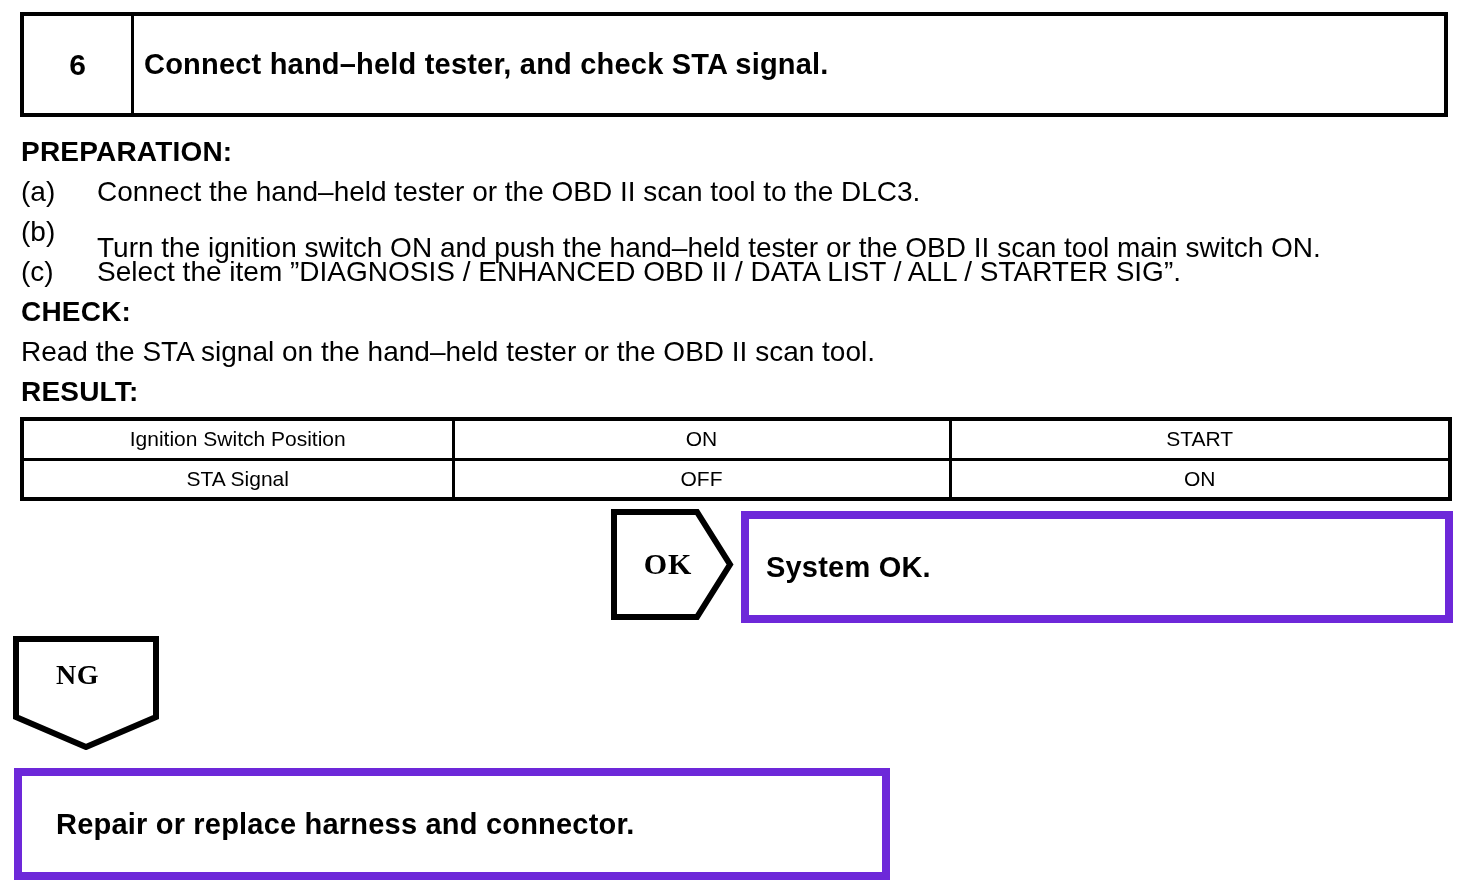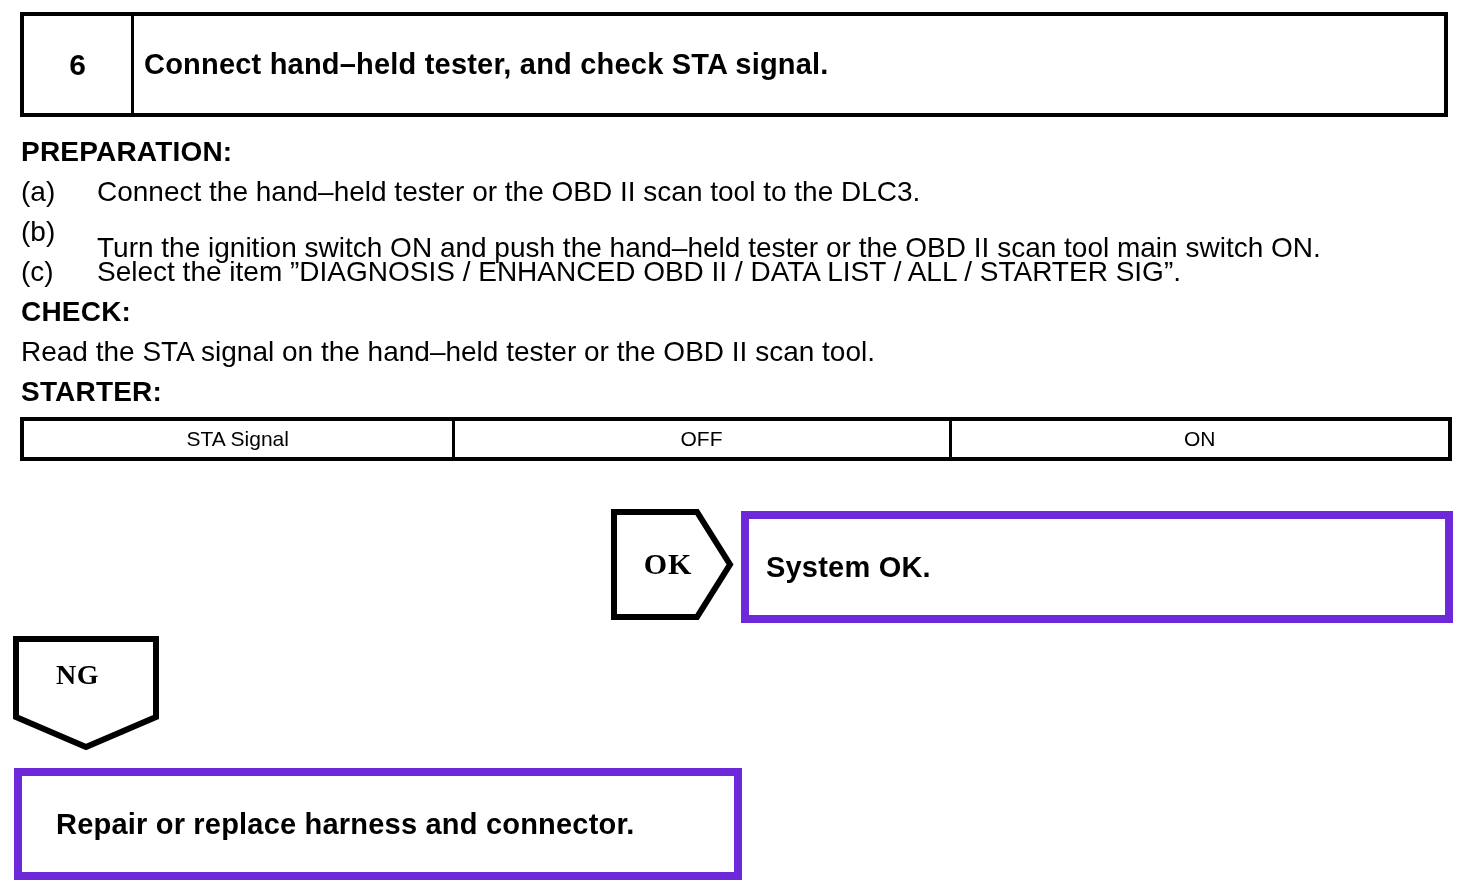--- a/index.html
+++ b/index.html
@@ -68,21 +68,21 @@
   .ok-label { left: 611px; top: 509px; width: 114px; height: 110px; font-size: 30px; letter-spacing: 1px; }
   .ng-label { left: 5px;  top: 638px; width: 145px; height: 74px;  font-size: 28px; letter-spacing: 0.5px; }
 
   .action-box {
     border: 8px solid #6d28d9;
     display: flex; align-items: center;
     font-size: 29px; font-weight: bold;
     letter-spacing: 0.2px;
   }
   .system-ok-box { left: 741px; top: 511px; width: 712px; height: 112px; padding-left: 17px; }
-  .repair-box   { left: 14px;  top: 768px; width: 728px; height: 112px; padding-left: 34px; }
+  .repair-box   { left: 14px;  top: 768px; width: 876px; height: 112px; padding-left: 34px; }
 </style>
 </head>
 <body>
 
 <div class="abs step-box">
   <div class="step-num-cell">6</div>
   <div class="step-title-cell">Connect hand–held tester, and check STA signal.</div>
 </div>
 
 <div class="abs heading" style="left:21px; top:136px;">PREPARATION:</div>
@@ -92,24 +92,29 @@
 
 <div class="abs bodytext" style="left:21px; top:216px;">(b)</div>
 <div class="abs bodytext" style="left:97px; top:216px;margin-top:16px;">Turn the ignition switch ON and push the hand–held tester or the OBD II scan tool main switch ON.</div>
 
 <div class="abs bodytext" style="left:21px; top:256px;">(c)</div>
 <div class="abs bodytext" style="left:97px; top:256px;">Select the item ”DIAGNOSIS / ENHANCED OBD II / DATA LIST / ALL / STARTER SIG”.</div>
 
 <div class="abs heading" style="left:21px; top:296px;">CHECK:</div>
 <div class="abs bodytext" style="left:21px; top:336px;">Read the STA signal on the hand–held tester or the OBD II scan tool.</div>
 
-<div class="abs heading" style="left:21px; top:376px;">STARTER:</div>
+<div class="abs heading" style="left:21px; top:376px;">RESULT:</div>
 
 <table class="abs result-table">
   <tbody>
+      <tr>
+    <td class="col-a">Ignition Switch Position</td>
+    <td class="col-b">ON</td>
+    <td class="col-c">START</td>
+  </tr>
   <tr>
     <td class="col-a">STA Signal</td>
     <td class="col-b">OFF</td>
     <td class="col-c">ON</td>
   </tr>
 </tbody>
   </table>
 
 <svg class="abs shape-svg" style="left:611px; top:509px;" width="123" height="111" viewBox="0 0 123 111">
   <polygon points="3,3 86,3 119,55.5 86,108 3,108" fill="#ffffff" stroke="#000000" stroke-width="6" stroke-linejoin="miter"></polygon>

